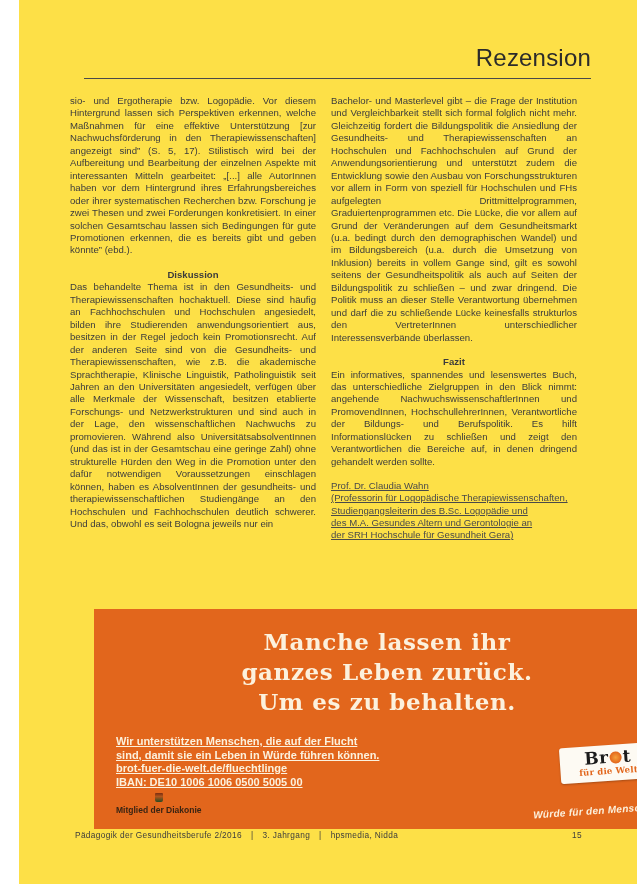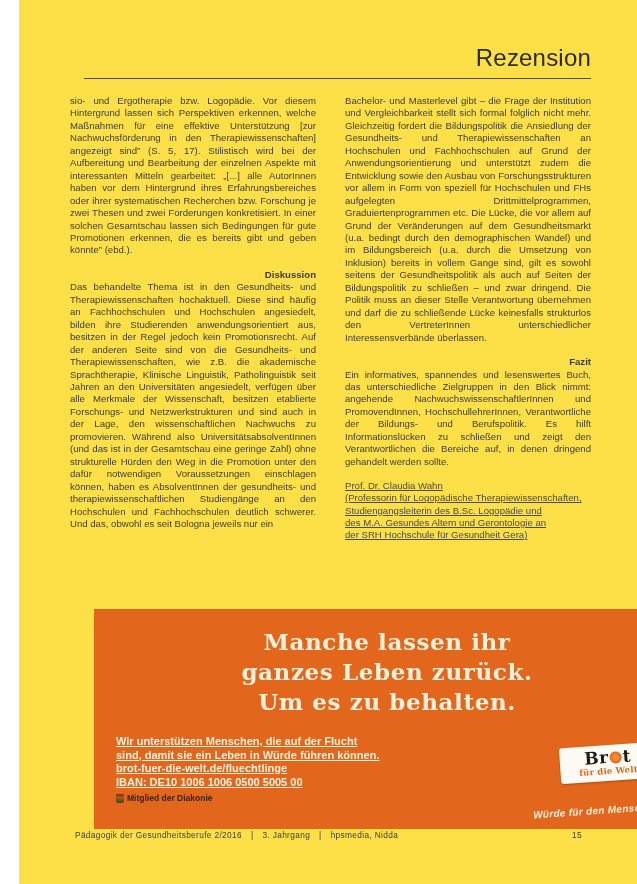--- a/index.html
+++ b/index.html
@@ -16,22 +16,22 @@
     border-top:1.6px solid #4a4a4a;
   }
 
   
   .column {
     position:absolute; top:95px; width:246px;
     font-size:9.6px; line-height:12.45px; color:#3c3c3c;
     text-align:justify;
   }
   .col-left { left:51px; }
-  .col-right { left:326px; }
-  .col-heading { font-weight:bold; margin-top:12px; text-align:right; }
+  .col-right { left:312px; }
+  .col-heading { font-weight:bold; margin-top:12px; text-align:center; }
   .author-block { margin-top:12px; text-align:left; color:#4a4a4a;text-decoration:underline; }
   .author-block div { line-height:12.2px; }
 
   
   .ad {
     position:absolute; left:75px; top:609px; width:586px; height:220px;
     background:#e2661c;
   }
   .ad-headline {
     position:absolute; top:18px; left:0; width:100%;
@@ -39,21 +39,21 @@
     font-size:23px; line-height:30px; color:#fcf1dd; letter-spacing:0.6px;
   }
   .ad-body {
     position:absolute; left:22px; top:126px;
     font-size:11px; line-height:13.5px; font-weight:bold; color:#fcf1dd;text-decoration:underline;
   }
   .ad-link { text-decoration:underline; }
   .ad-membership {
     position:absolute; left:22px; top:184px;
     font-size:8.5px; font-weight:bold; color:#3a2413;
-    display:flex; align-items:center; gap:3px;
+    display:flex; align-items:center; gap:3px;flex-direction:column;
   }
   .crest {
     display:inline-block; width:8px; height:9px;
     background:linear-gradient(180deg,#7a2d10 0%,#b0551c 40%,#274a23 100%);
     border-radius:1px 1px 2px 2px;
   }
   .brot-logo {
     position:absolute; right:24px; top:136px; width:96px;
     background:#fdfaf3; border-radius:3px; padding:4px 7px 5px 7px;
     transform:rotate(-4deg); box-shadow:0 1px 2px rgba(0,0,0,0.25);

